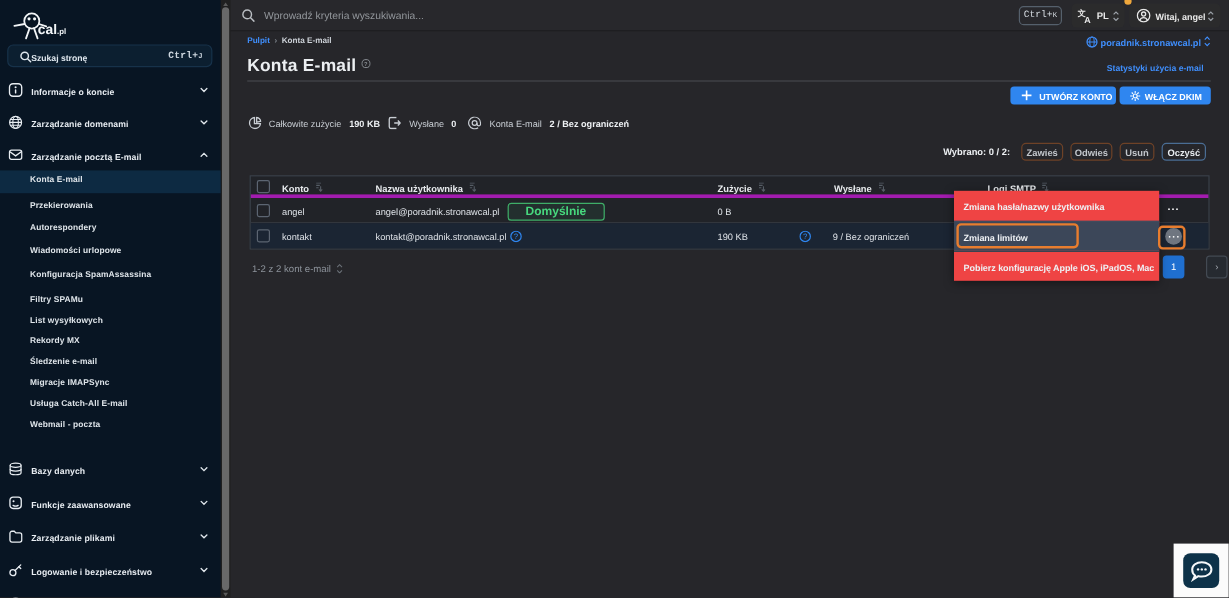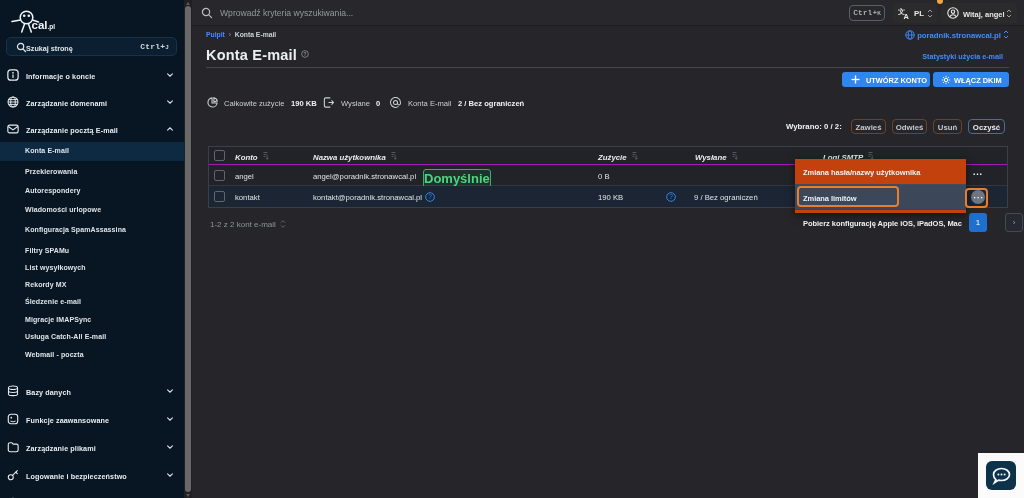--- a/index.html
+++ b/index.html
@@ -39,30 +39,30 @@
 #title { position:absolute; left:14px; top:21px; font-size:14.5px; font-weight:700; color:#eceff2; letter-spacing:.2px; }
 #stats-link { position:absolute; right:21px; top:26px; font-size:7.2px; font-weight:700; color:#3f8efc; }
 #hr1 { position:absolute; left:14px; top:41px; width:803px; height:1px; background:#45474c; }
 .bluebtn { position:absolute; top:46px; height:15px; background:#2f86f0; border-radius:3px; color:#fff; font-size:7.4px; font-weight:700; white-space:nowrap; }
 #statsrow { position:absolute; left:0; top:63px; width:832px; height:24px; color:#c9ced4; font-size:7.6px; }
 #selrow { position:absolute; left:0; top:0; width:832px; height:0; }
 .selbtn { position:absolute; top:93px; height:15px; border-radius:4px; font-size:7.8px; font-weight:700; color:#c2c6cb; text-align:center; border:1px solid #6e4227; background:transparent; }
 
 
 #table { position:absolute; left:16px; top:120px; width:800px; height:62px; background:#212328; border:1px solid #3a4049; }
-#thead { position:absolute; left:0; top:0; width:100%; height:18px; border-bottom:1px solid #a21caf;font-style:italic; }
+#thead { position:absolute; left:0; top:0; width:100%; height:18px; border-bottom:3px solid #a21caf; }
 .th { position:absolute; top:5px; font-size:7.8px; font-weight:700; color:#e8ebee; white-space:nowrap; }
 .row1 { position:absolute; left:0; top:18px; width:100%; height:21px; border-bottom:1px solid #32363d; }
 .row2 { position:absolute; left:0; top:39px; width:100%; height:21px; background:#1b2533; }
 .td { position:absolute; font-size:7.7px; color:#dfe3e8; white-space:nowrap; }
 .cb { position:absolute; width:11px; height:11px; border:1px solid #5c6572; border-radius:2px; background:transparent; }
 #pager { position:absolute; left:16px; top:186px; width:800px; height:20px; color:#8d939b; font-size:8px; }
 
 
-#menu { position:absolute; left:603px; top:133px; width:171px; height:54px; background:#c2410c; box-shadow:0 2px 8px rgba(0,0,0,.5); }
+#menu { position:absolute; left:603px; top:133px; width:171px; height:75px; background:#ef4444; box-shadow:0 2px 8px rgba(0,0,0,.5); }
 .mitem { position:absolute; left:0; width:171px; height:25px; font-size:7.5px; font-weight:700; color:#eef1f4; white-space:nowrap; letter-spacing:-0.05px; }
 .orange { position:absolute; border:2px solid #e87d2e; border-radius:4px; }
 
 
 #chat { left:978px; top:453px; width:46px; height:45px; background:#fbfbfb; }
 #chatbtn { position:absolute; left:8px; top:8px; width:30px; height:29px; background:#0d3249; border-radius:6px; }
 </style>
 </head>
 <body>
 <div id="root">
@@ -156,21 +156,21 @@
             </svg></span>
         <span class="th" style="left:614px">Logi SMTP <svg width="7" height="8" viewBox="0 0 7 8" style="margin-left:2px;vertical-align:0">
               <path d="M1.5 0.5 h4 M1.5 2.5 h3 M1.5 4.5 h2" stroke="#565d66" stroke-width="0.9" fill="none"></path>
               <path d="M5.2 3.2 v4 M3.8 5.9 l1.4 1.5 l1.4 -1.5" stroke="#565d66" stroke-width="0.9" fill="none"></path>
             </svg></span>
       </div>
       <div class="row1">
         <span class="cb" style="left:5px;top:5px"></span>
         <span class="td" style="left:26px;top:7px">angel</span>
         <span class="td" style="left:104px;top:7px">angel@poradnik.stronawcal.pl</span>
-        <span class="td" style="left:214px;top:4px;border:1px solid #3fae68;border-radius:3px;padding:1px 0;color:#47d87e;background:rgba(71,216,126,0.07);font-weight:700;font-size:13px">Domyślnie</span>
+        <span class="td" style="left:214px;top:4px;border:1px solid #3fae68;border-radius:3px;padding:1px 14px;color:#47d87e;background:rgba(71,216,126,0.07);font-weight:700;font-size:10px">Domyślnie</span>
         <span class="td" style="left:389px;top:7px">0 B</span>
         <b class="td" style="left:764px;top:2px;color:#fff;letter-spacing:0.8px;font-size:9px">...</b>
       </div>
       <div class="row2">
         <span class="cb" style="left:5px;top:5px"></span>
         <span class="td" style="left:26px;top:7px">kontakt</span>
         <span class="td" style="left:104px;top:7px">kontakt@poradnik.stronawcal.pl</span>
         <svg class="td" style="left:216px;top:6px" width="10" height="10" viewBox="0 0 10 10">
             <circle cx="5" cy="5" r="4.3" fill="none" stroke="#2f86f0" stroke-width="1"></circle>
             <text x="3.2" y="7.3" font-size="6.5" fill="#2f86f0" font-family="Liberation Sans">?</text>

